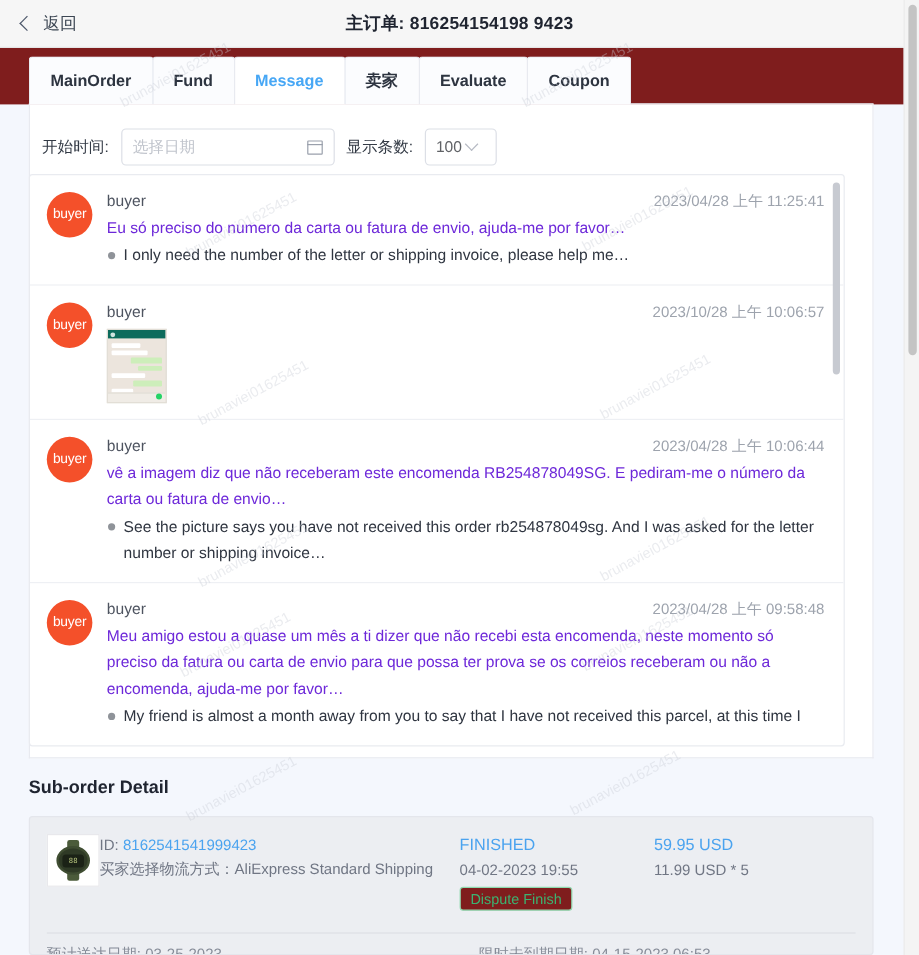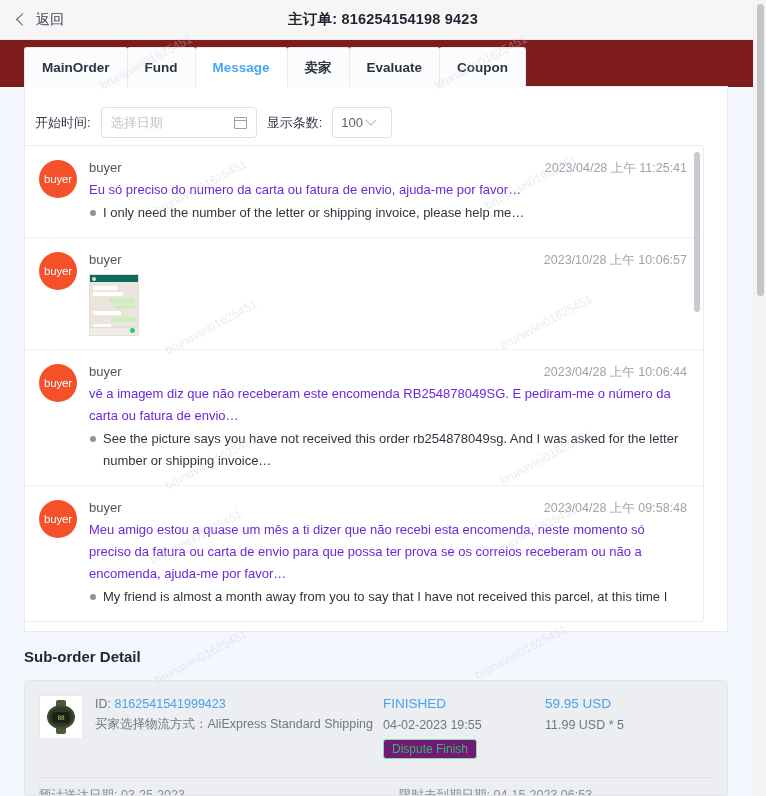--- a/index.html
+++ b/index.html
@@ -53,21 +53,21 @@
   
   .card {
     position:absolute; left:24px; top:87px; width:704px; height:545px;
     background:#ffffff; border:1px solid #e8eaf0; border-top:none;
   }
 
   
   .filters { display:flex; align-items:center; padding:20px 0 0 10px; gap:10px; }
   .flabel { font-size:13px; color:#333a45; }
   .datebox {
-    width:156px; height:31px; border:1px solid #dcdfe6; border-radius:4px;
+    width:178px; height:31px; border:1px solid #dcdfe6; border-radius:4px;
     display:flex; align-items:center; padding:0 9px; background:#fff; cursor:text;
   }
   .dateph { flex:1; font-size:13px; color:#c0c4cc; }
   .cal-ic { width:13px; height:13px; position:relative; }
   .cal-ic i {
     position:absolute; inset:1px 0 0 0; border:1.4px solid #9aa0ac; border-radius:1px; display:block;
   }
   .cal-ic i::before {
     content:""; position:absolute; left:-1px; right:-1px; top:1.5px; height:1.4px; background:#9aa0ac;
   }
@@ -154,30 +154,30 @@
   .watch .strap-t { top:0; } .watch .strap-b { bottom:0; }
   .watch .case {
     position:absolute; left:3px; top:5px; width:28px; height:24px; border-radius:50%;
     background:#2f3a26; border:2px solid #3f4d32;
   }
   .watch .face {
     position:absolute; left:8px; top:12px; width:18px; height:11px; border-radius:3px;
     background:#1b2216; color:#b9c77e; font-size:6px; display:flex; align-items:center;
     justify-content:center; font-family:"DejaVu Sans Mono", monospace;
   }
-  .col-id { flex:0 0 300px; padding-left:12px; }
+  .col-id { flex:0 0 300px; }
   .id-line { font-size:12.5px; color:#707684; line-height:18px; }
   .id-val { color:#4aa3ef; }
   .ship-line { font-size:12.5px; color:#707684; line-height:18px; margin-top:2px; }
   .col-st { flex:0 0 162px; }
   .st-main { font-size:13.5px; color:#4aa3ef; line-height:18px; }
   .st-date { font-size:12.5px; color:#707684; line-height:18px; margin-top:3px; }
   .badge {
     display:inline-block; margin-top:5px; padding:2px 8px; font-size:12px;
-    color:#3cb371; border:1px solid #8fd9ae; border-radius:3px; background:#701a75; cursor:pointer;
+    color:#3cb371; border:1px solid #8fd9ae; border-radius:3px; background:#7f1d1d; cursor:pointer;
   }
   .col-pr { flex:1; }
   .pr-main { font-size:13.5px; color:#4aa3ef; line-height:18px; }
   .pr-unit { font-size:12.5px; color:#707684; line-height:18px; margin-top:3px; }
   .pr-frozen { font-size:12.5px; color:#707684; line-height:18px; margin-top:4px; }
   .sub-div { position:absolute; left:14px; right:14px; top:96px; height:1px; background:#dcdfe5; }
   .sub-foot { position:absolute; left:14px; right:14px; top:106px; display:flex; }
   .sf-a { flex:0 0 360px; font-size:12.5px; color:#868c98; }
   .sf-b { flex:1; font-size:12.5px; color:#868c98; }
 

